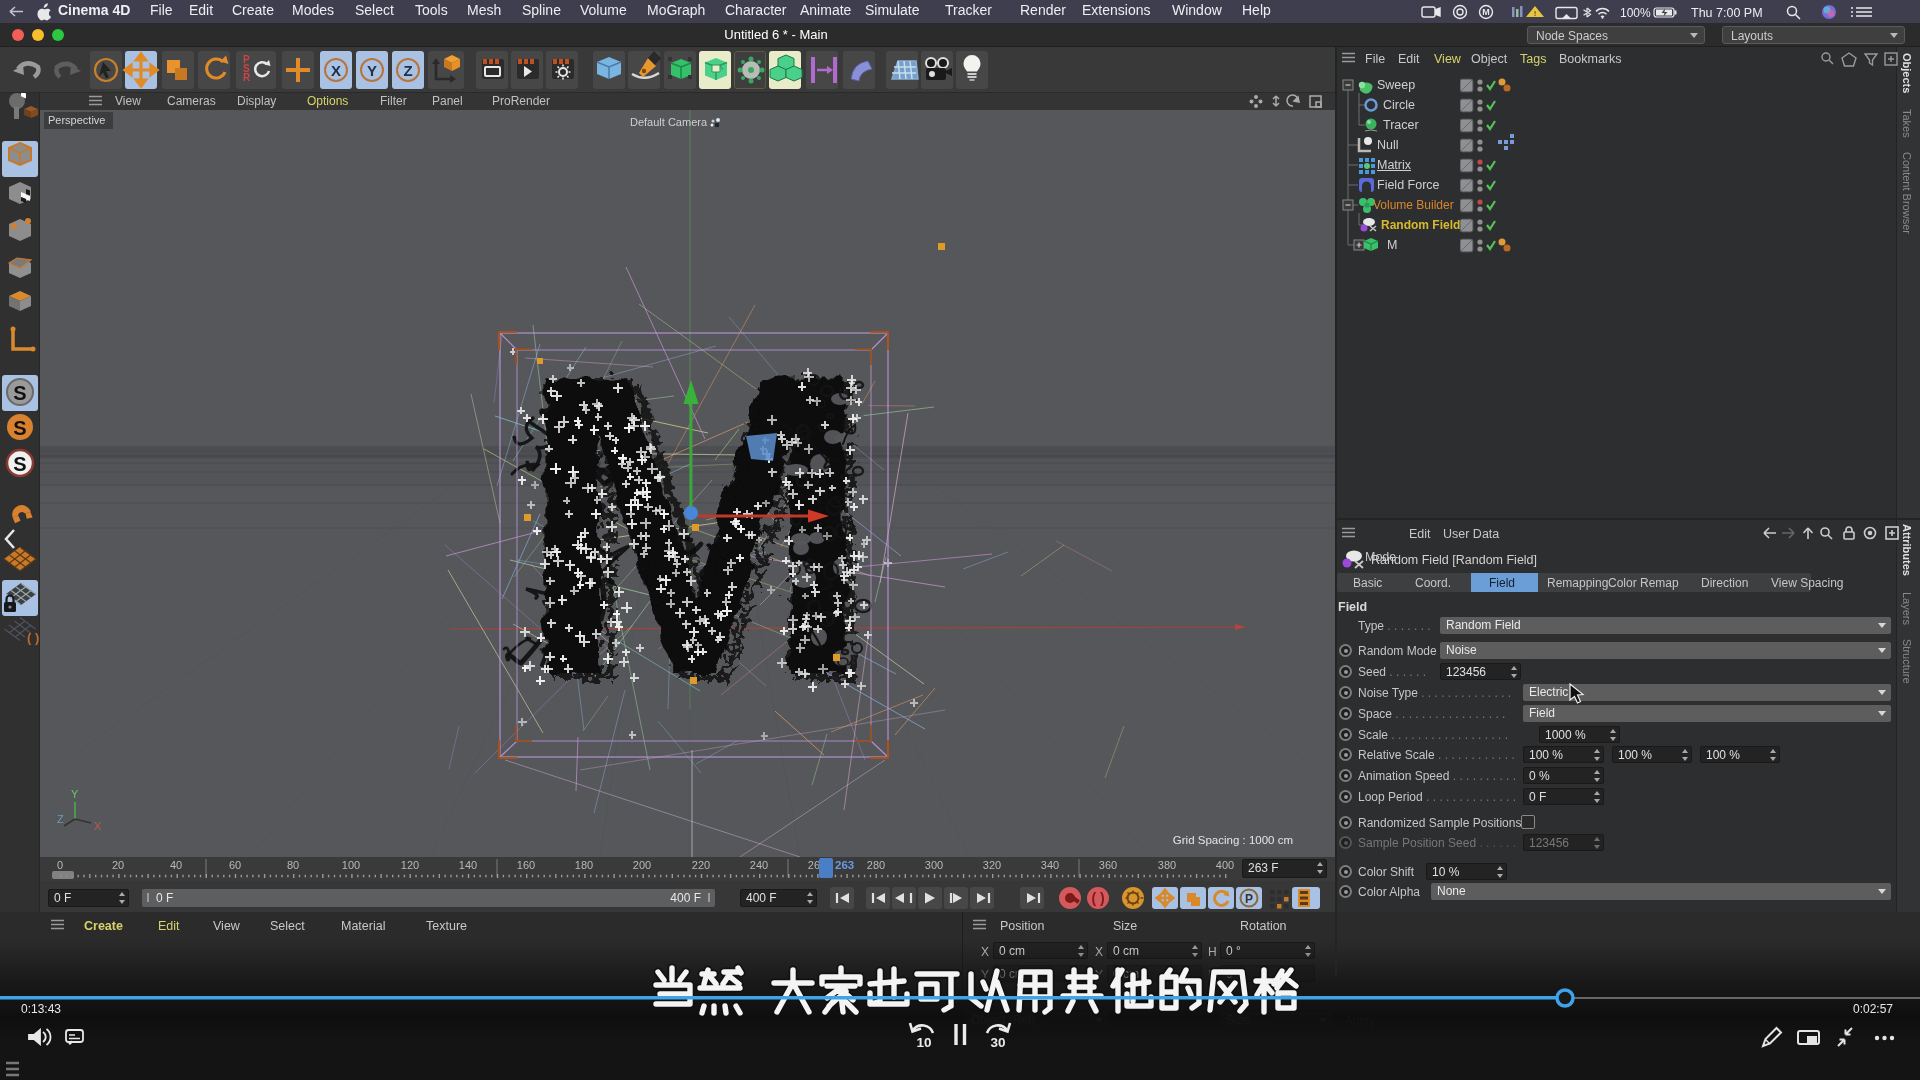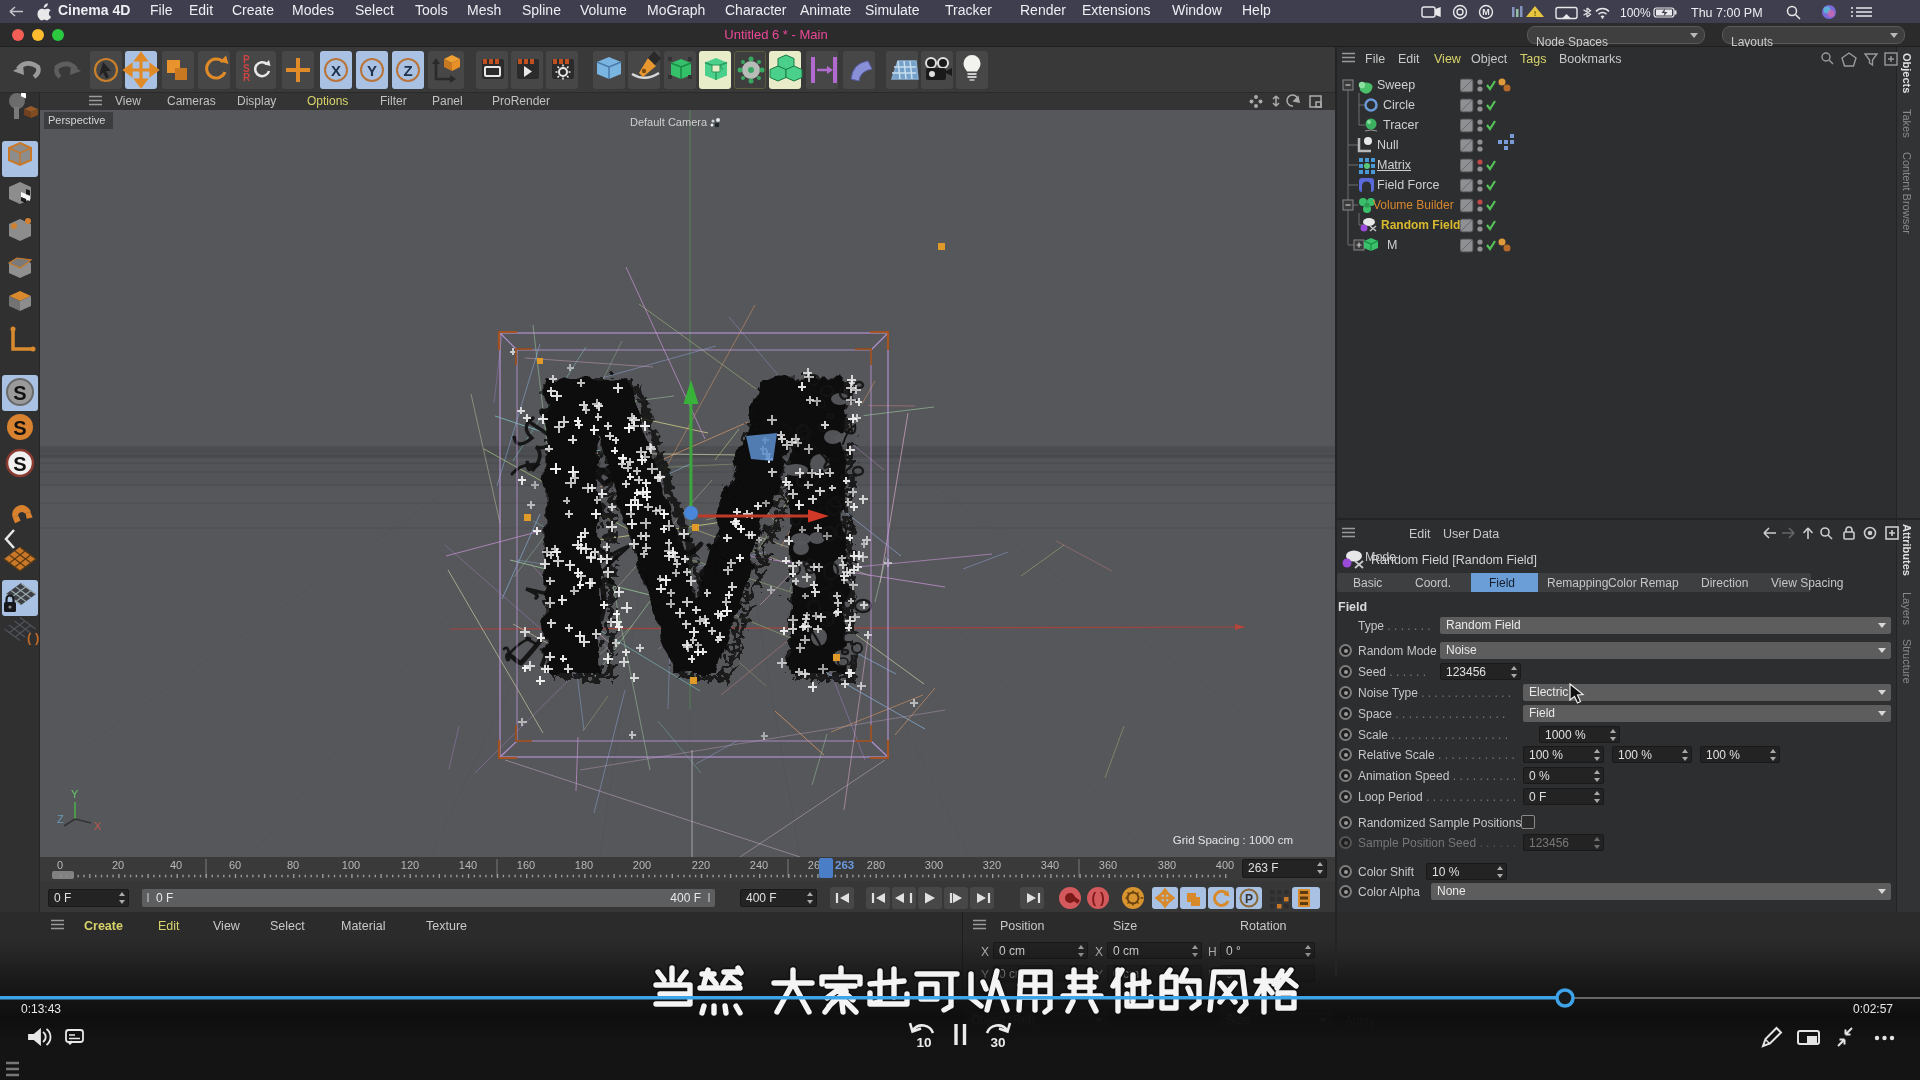--- a/index.html
+++ b/index.html
@@ -5,21 +5,21 @@
 html,body{width:1920px;height:1080px;overflow:hidden;background:#000;}
 body{font-family:"Liberation Sans",sans-serif;position:relative;}
 #stage{position:absolute;left:0;top:0;width:1920px;height:1080px;background:#2c2c2c;}
 .abs{position:absolute;}
 
 #macbar{left:0;top:0;width:1920px;height:23px;background:#3e3e4e;color:#eee;font-size:14px;}
 #macbar .mi{position:absolute;top:2px;white-space:nowrap;color:#ededf2;}
 
 #titlebar{left:0;top:23px;width:1920px;height:24px;background:#2b2b2b;border-bottom:1px solid #1f1f1f;}
 .tl{position:absolute;top:6px;width:12px;height:12px;border-radius:50%;}
-.ddbtn{position:absolute;top:3px;height:18px;background:#3f3f3f;border:1px solid #5a5a5a;border-radius:8px;color:#ccc;font-size:12px;padding:8px 8px;}
+.ddbtn{position:absolute;top:3px;height:18px;background:#3f3f3f;border:1px solid #5a5a5a;border-radius:3px;color:#ccc;font-size:12px;padding:2px 8px;}
 .ddbtn .chev{position:absolute;right:6px;top:6px;width:0;height:0;border-left:4px solid transparent;border-right:4px solid transparent;border-top:5px solid #b8b8b8;}
 
 #toolbar{left:0;top:47px;width:1920px;height:46px;background:#393939;border-bottom:1px solid #2a2a2a;}
 .tbtn{position:absolute;top:4px;width:32px;height:38px;background:#474747;border-radius:3px;}
 .tbtn.blue{background:#a9c2e4;}
 .tbtn.cream{background:#e9ecc9;}
 .tbtn.dark{background:#3e3e3e;border:1px solid #5c5c3c;}
 
 #vpmenu{left:40px;top:93px;width:1295px;height:17px;background:#343434;color:#c0c0c0;font-size:12px;}
 #vpmenu span{position:absolute;top:1px;}
@@ -127,21 +127,21 @@
       <path d="M436 4 h16 M436 8 h16 M436 12 h16"></path>
       <path d="M431 4 h2 M431 8 h2 M431 12 h2"></path>
     </g>
   </svg>
 </div>
 
 <div class="abs" id="titlebar">
   <div class="tl" style="left:12px;background:#f35f57;"></div>
   <div class="tl" style="left:32px;background:#fbbd2e;"></div>
   <div class="tl" style="left:52px;background:#2bc840;"></div>
-  <div class="abs" style="left:0;top:4px;width:1552px;text-align:center;color:#ec4899;font-size:13px;">Untitled 6 * - Main</div>
+  <div class="abs" style="left:0;top:4px;width:1552px;text-align:center;color:#ffffff;font-size:13px;">Untitled 6 * - Main</div>
   <div class="ddbtn" style="left:1527px;width:178px;">Node Spaces<span class="chev"></span></div>
   <div class="ddbtn" style="left:1722px;width:183px;">Layouts<span class="chev"></span></div>
 </div>
 
 <div class="abs" id="toolbar">
   <div class="tbtn blue" style="left:125px;"></div>
   <div class="tbtn" style="left:90px;"></div>
   <div class="tbtn" style="left:162px;"></div>
   <div class="tbtn" style="left:198px;"></div>
   <div class="tbtn" style="left:236px;width:40px;"></div>

